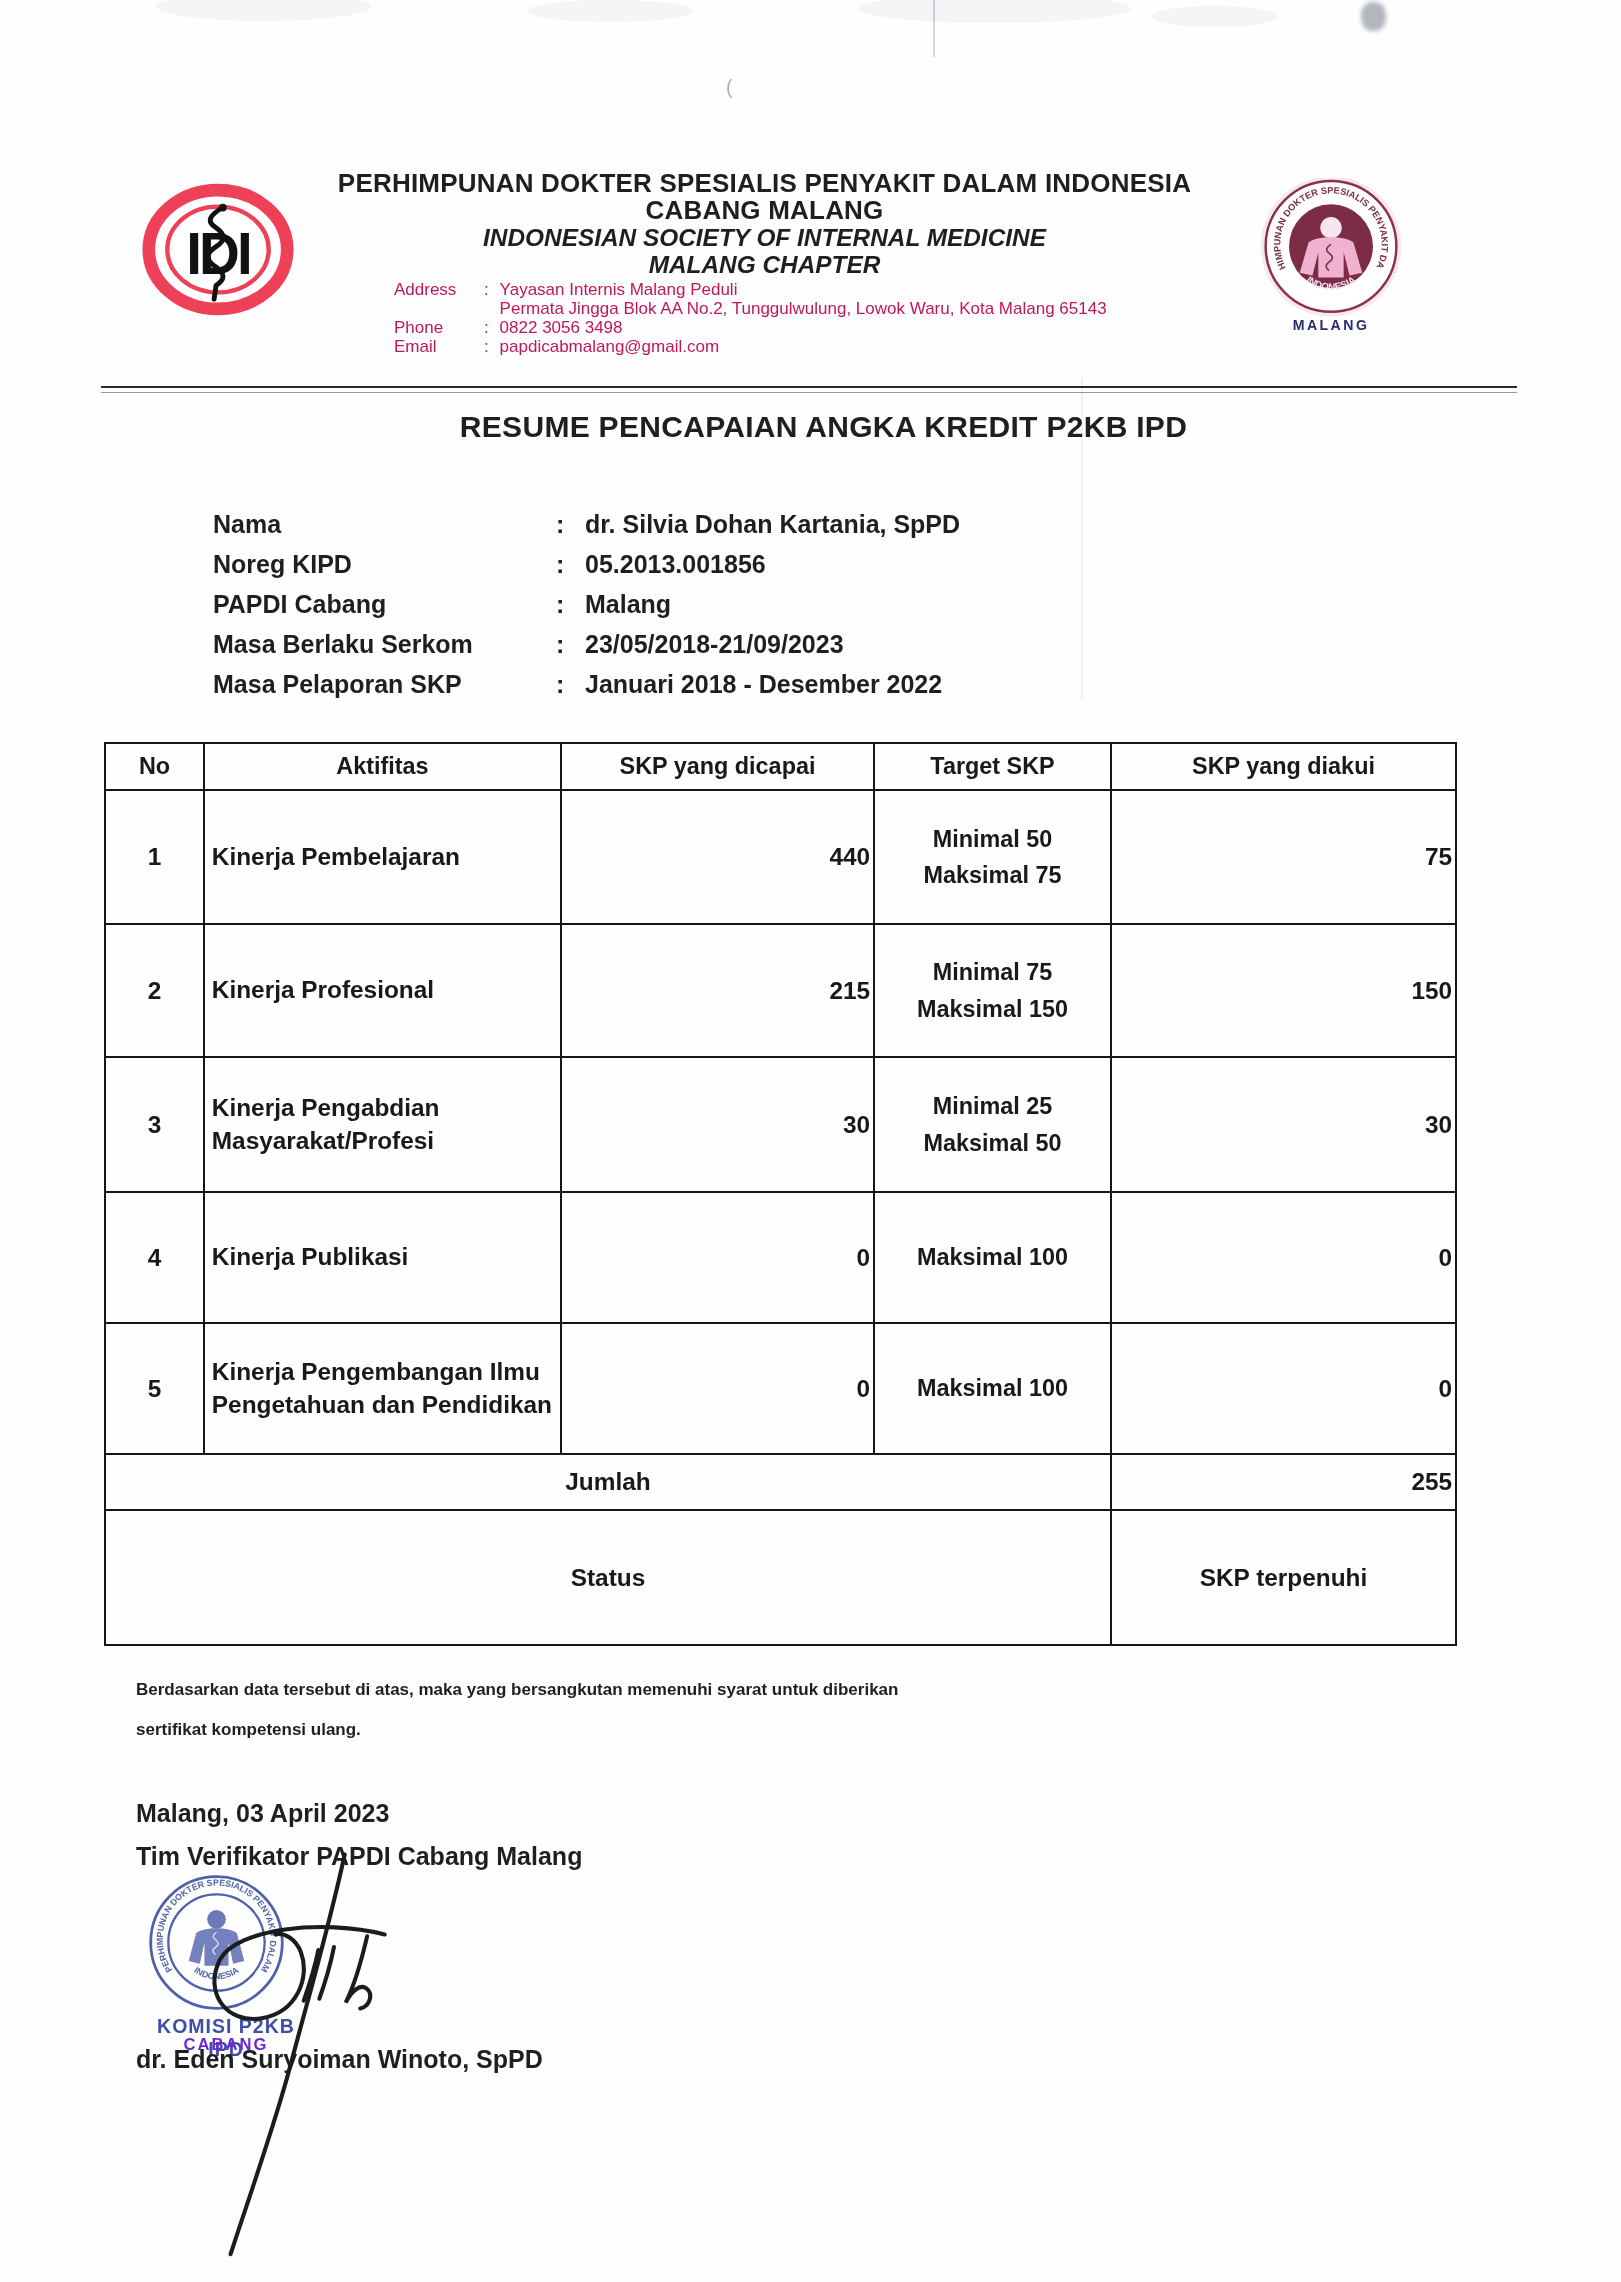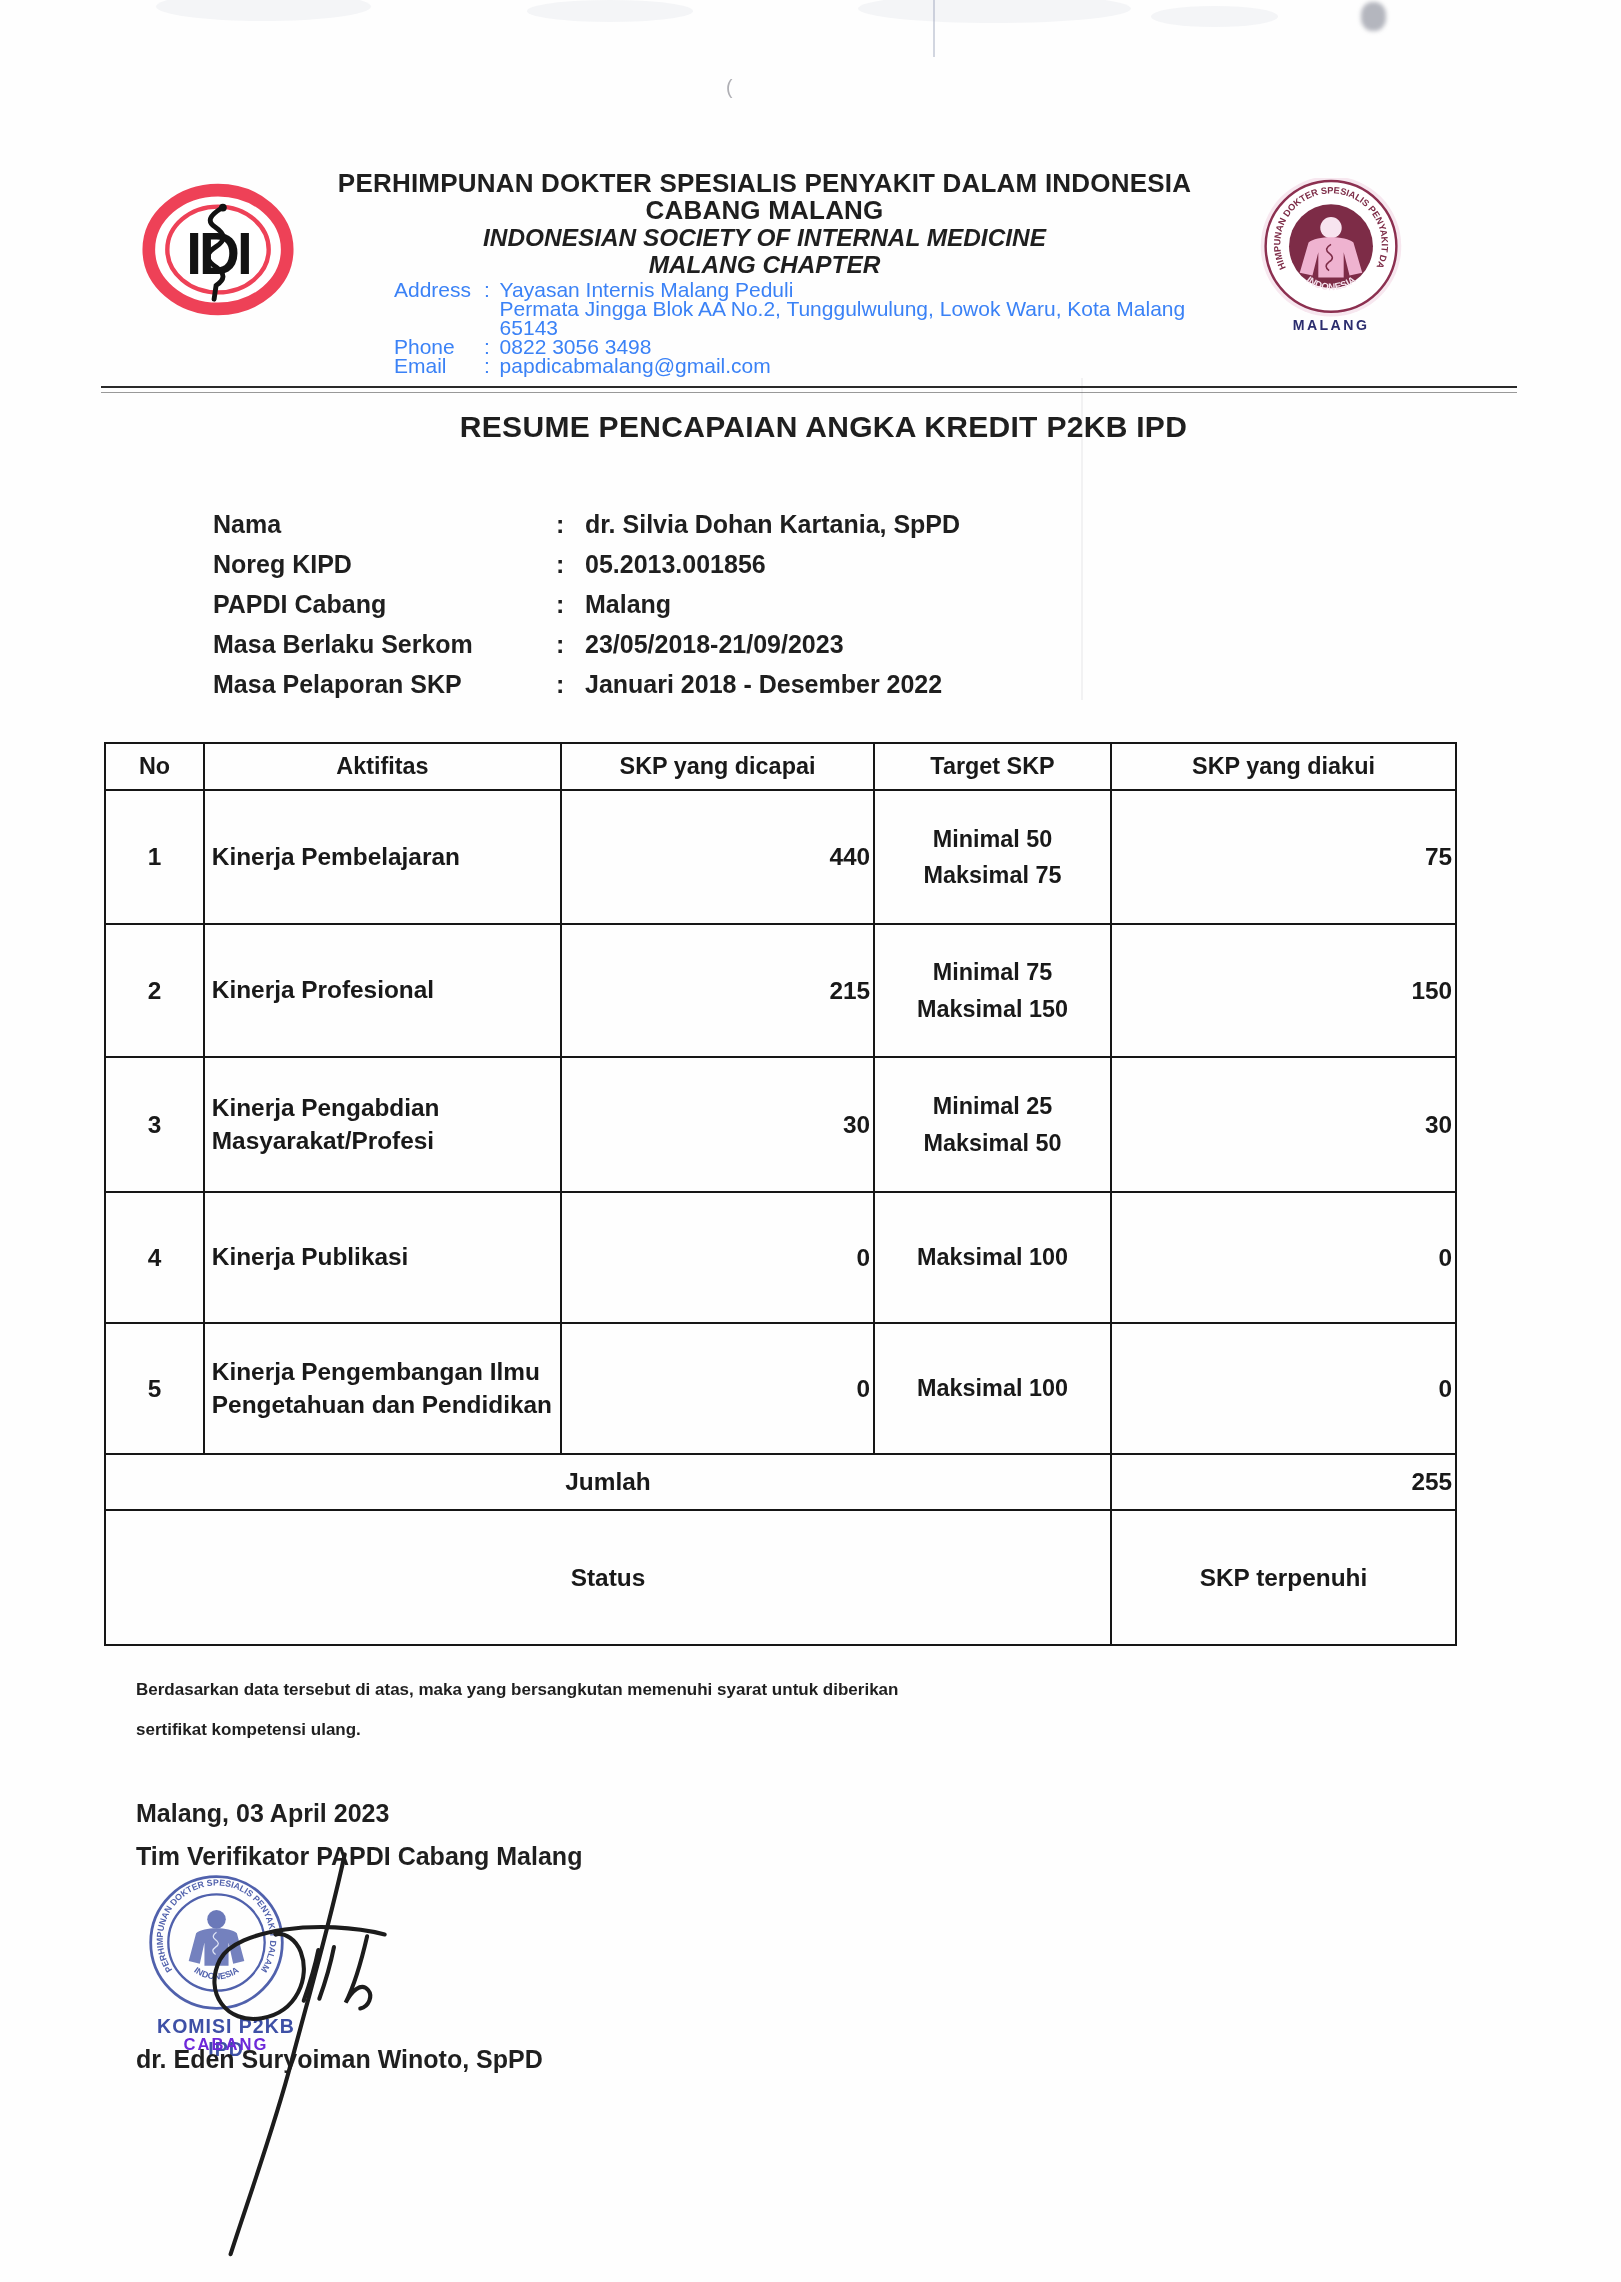--- a/index.html
+++ b/index.html
@@ -13,21 +13,21 @@
   .scanline{position:absolute;background:rgba(130,140,170,0.35);}
   .smudge{position:absolute;background:rgba(70,76,96,0.40);border-radius:45%;filter:blur(2px);}
   .foldline{position:absolute;background:rgba(20,20,45,0.05);}
   .paren{position:absolute;color:rgba(110,110,118,0.55);font-size:19.5px;}
 
   
   .orgblock{position:absolute;left:277px;top:170px;width:975px;text-align:center;line-height:27px;}
   .org-l1,.org-l2{font-size:26px;font-weight:700;letter-spacing:0.2px;}
   .org-l3,.org-l4{font-size:24.4px;font-weight:700;font-style:italic;}
   .contact{position:absolute;left:394px;top:280px;display:grid;grid-template-columns:90px 15.6px 741px;
-           font-size:21px;line-height:19px;color:#3b82f6;}
+           font-size:17px;line-height:19px;color:#be185d;}
   .contact .lab{font-weight:400;}
   .divider{position:absolute;left:101px;top:386px;width:1416px;height:3.9px;
            border-top:2px solid #2a2a2a;border-bottom:1px solid rgba(70,70,70,0.55);}
 
   .doc-title{position:absolute;left:336px;top:410px;width:975px;text-align:center;
              font-size:30px;font-weight:700;letter-spacing:0.3px;}
 
   
   .details{position:absolute;left:195px;top:504px;}
   .drow{display:flex;height:40px;align-items:center;font-size:25px;font-weight:600;margin-left:18px;}

